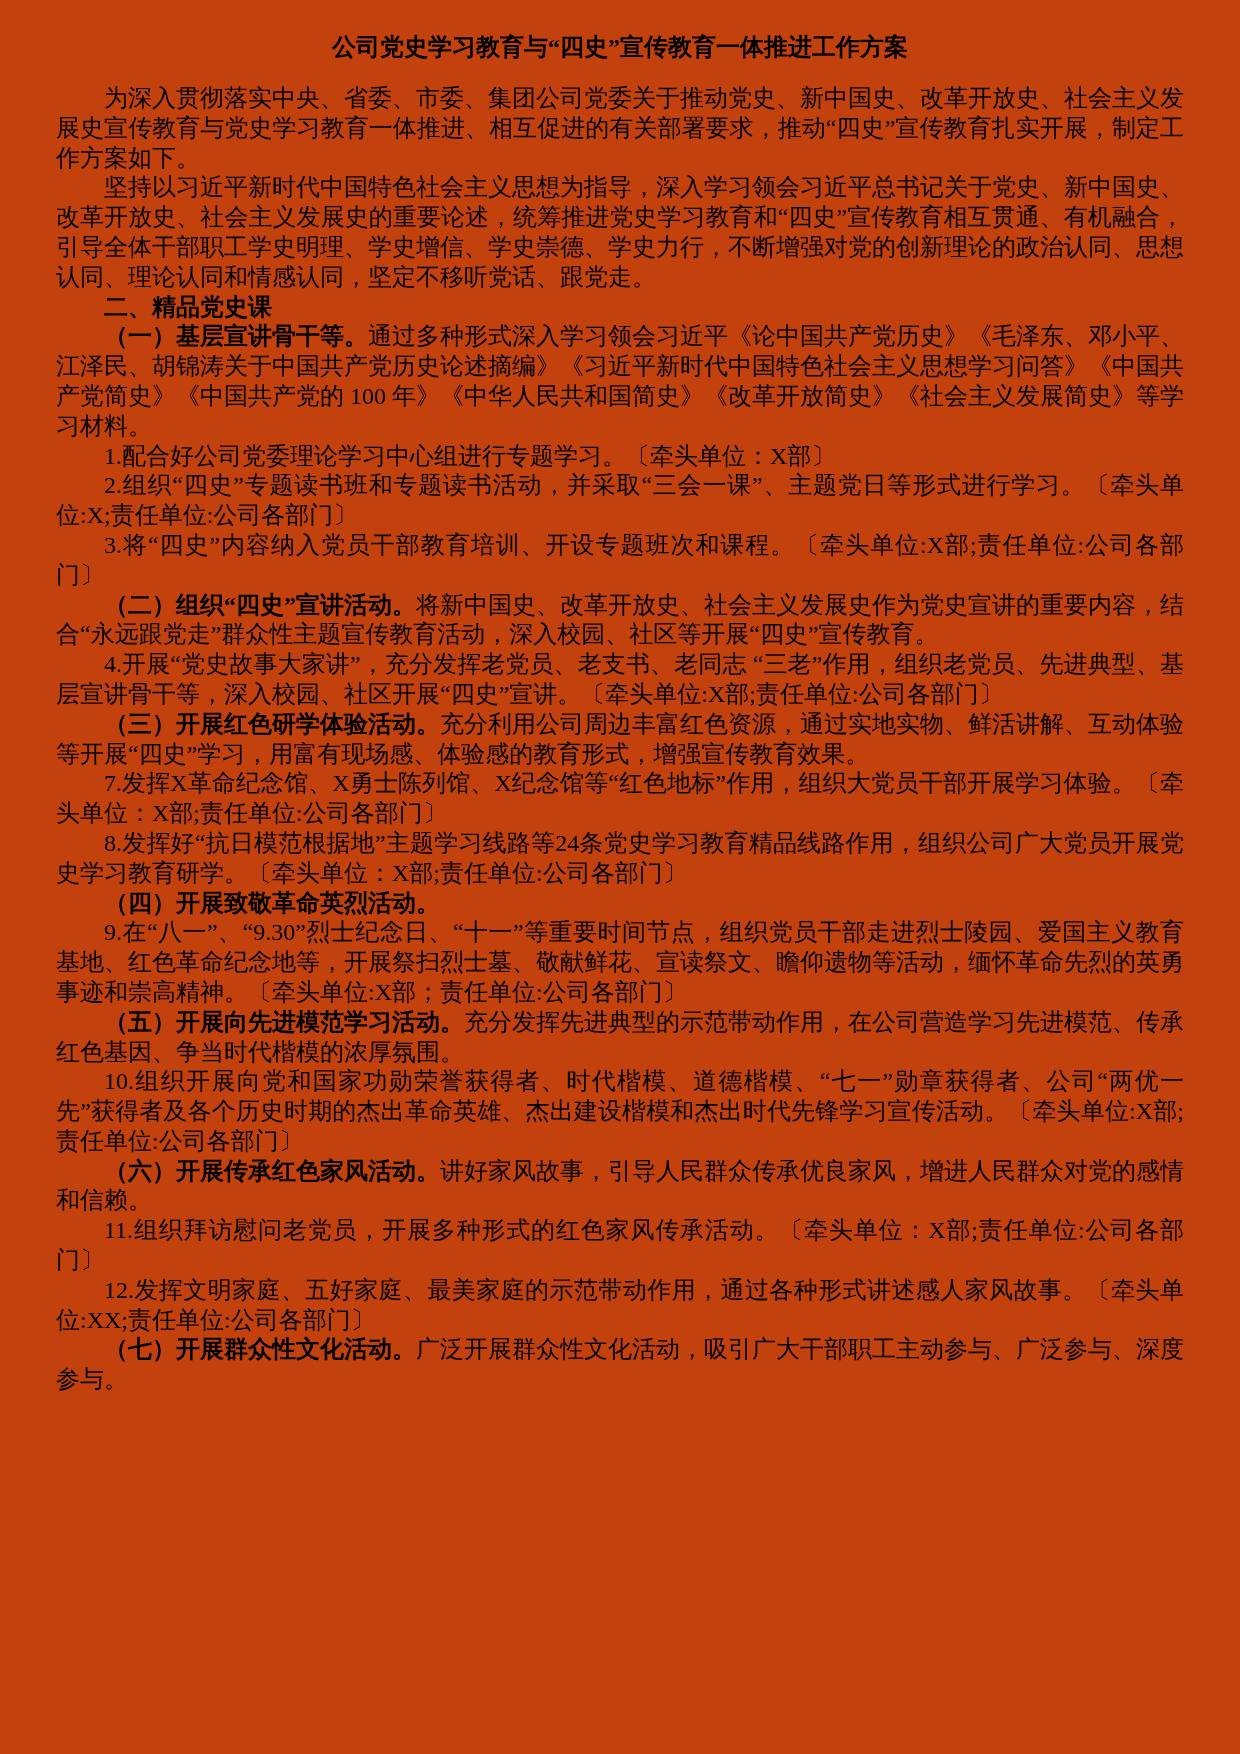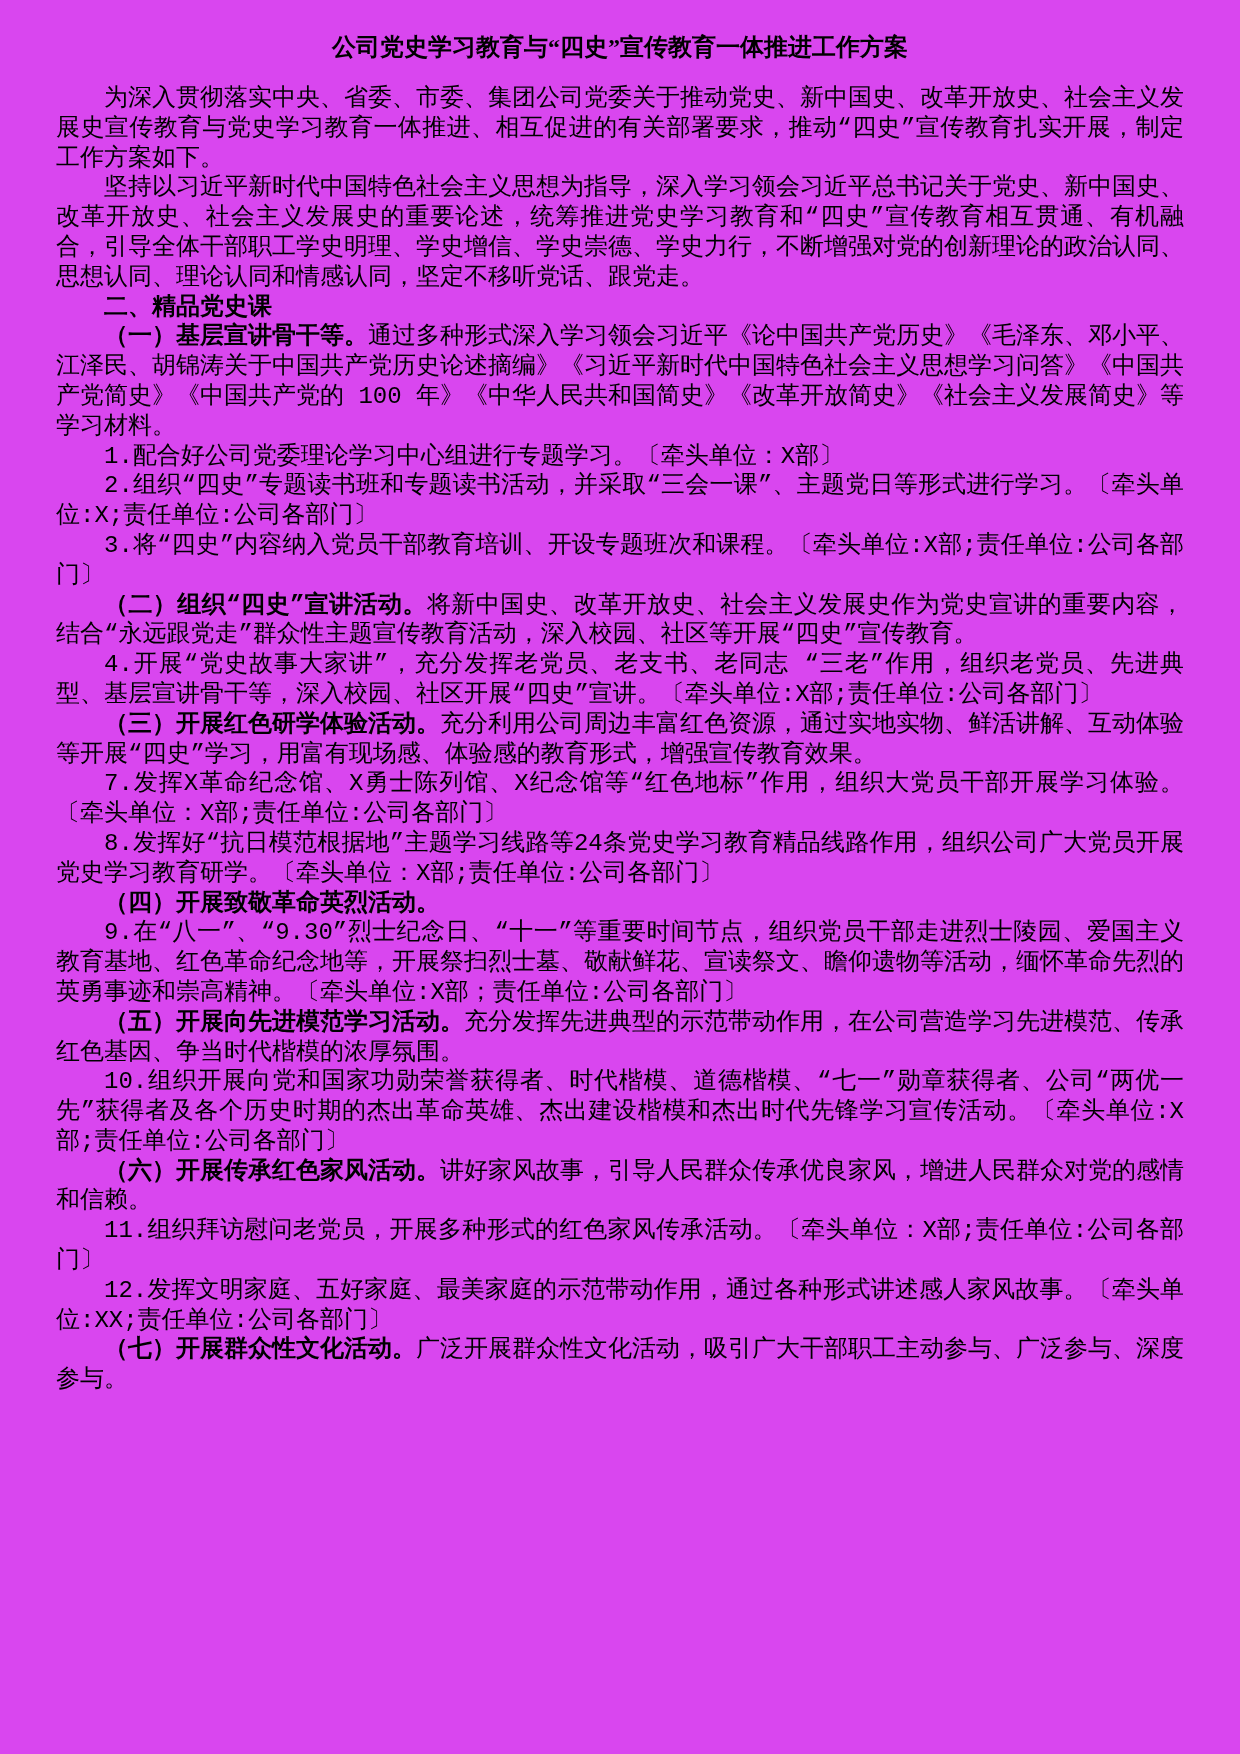--- a/index.html
+++ b/index.html
@@ -12,40 +12,39 @@
     height: 1754px;
     font-family: "Liberation Serif", "DejaVu Serif", serif;
     color: #000000;
   }
   .doc {
     box-sizing: border-box;
     width: 1240px;
     height: 1754px;
     padding: 30px 56px 0 56px;
     overflow: hidden;
-    background: #d946ef;
+    background: #c2410c;
   }
   .doc-title {
     font-size: 24px;
     font-weight: bold;
     text-align: center;
     text-indent: 0;
     line-height: 34px;
     margin: 0 0 20px 0;
   }
   .doc-body p {
     margin: 0;
     padding: 0;
     font-size: 24px;
     line-height: 29.8px;
     text-align: justify;
     text-justify: inter-ideograph;
     text-indent: 2em;
     overflow-wrap: anywhere;
-    font-family: Liberation Mono, monospace;
   }
   .doc-body p b {
     font-weight: bold;
   }
 </style>
 </head>
 <body>
 
 <div class="doc">
   <h1 class="doc-title">公司党史学习教育与“四史”宣传教育一体推进工作方案</h1>

